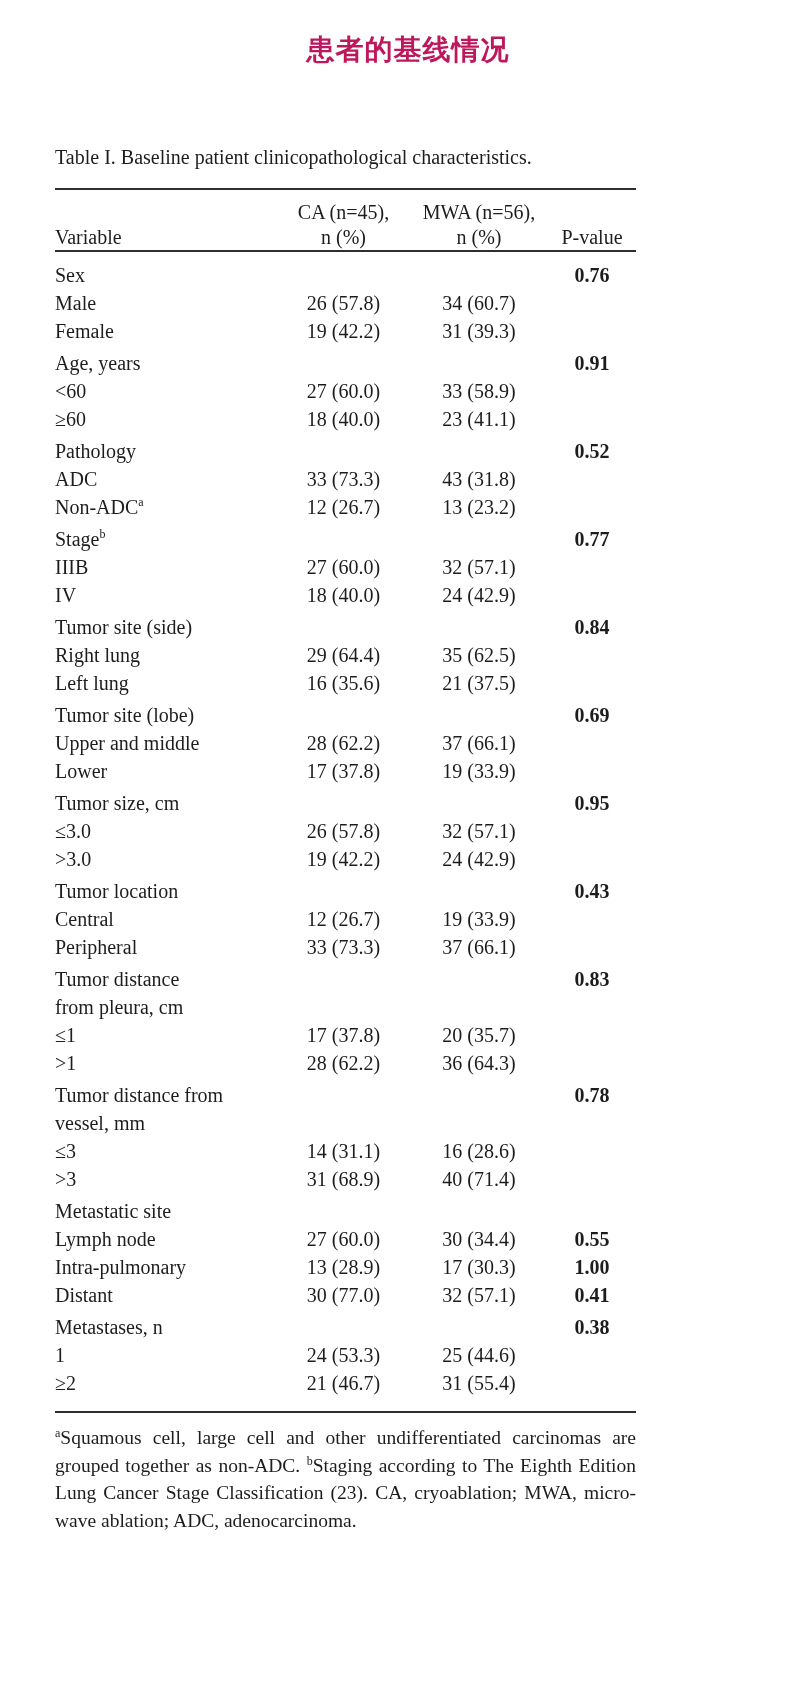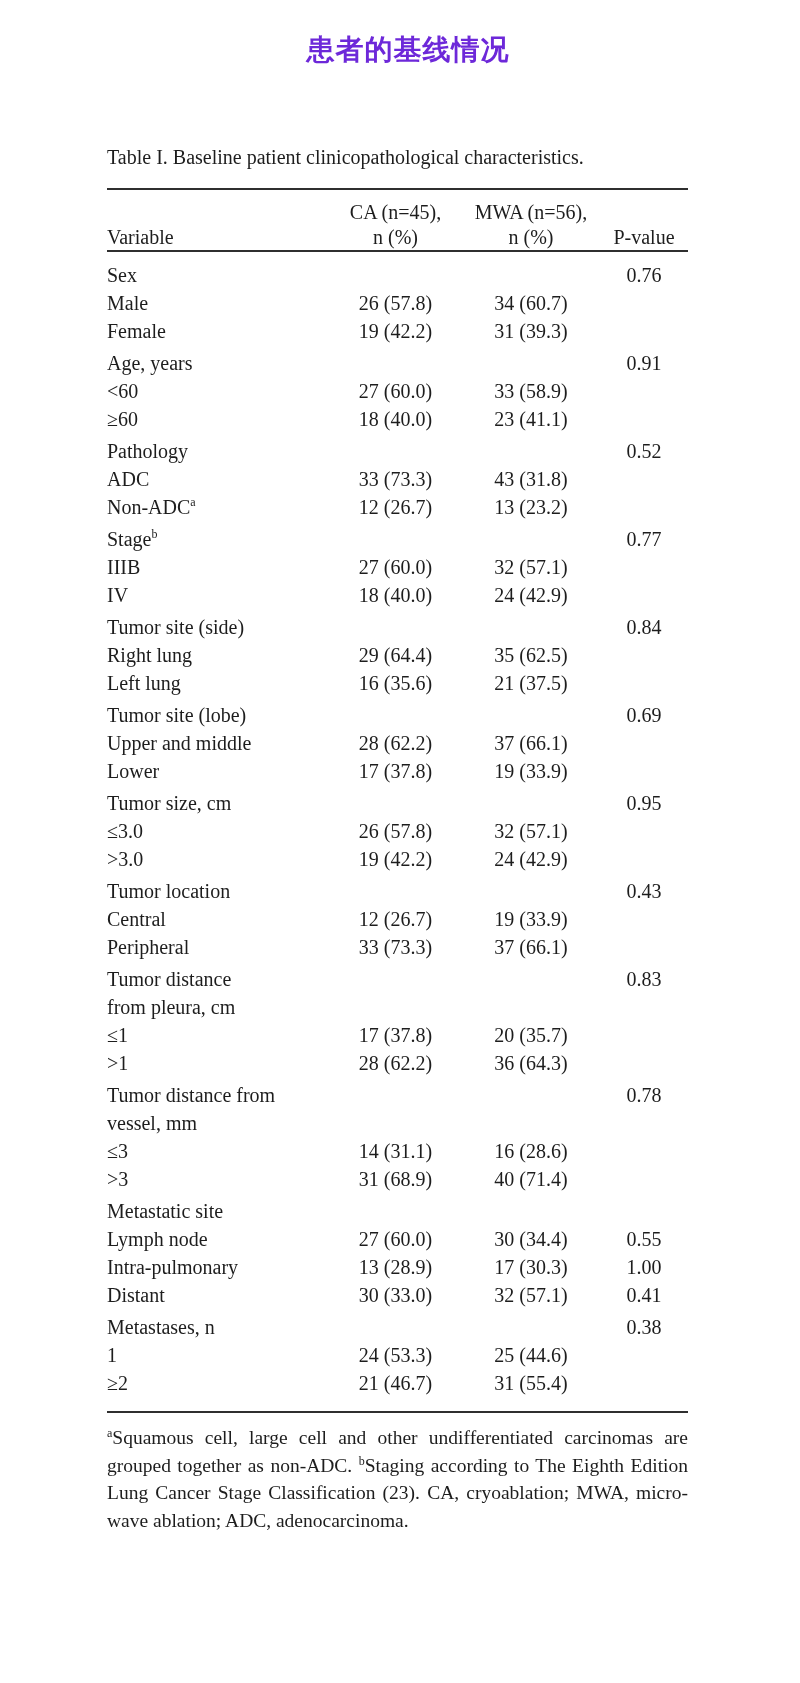--- a/index.html
+++ b/index.html
@@ -15,21 +15,21 @@
   .page-title {
     margin: 0;
     padding-top: 31px;
     text-align: center;
     font-family: "Liberation Sans", sans-serif;
     font-weight: bold;
     font-size: 28px;
     letter-spacing: 1px;
   }
   .content {
-    margin-left: 107px;
+    margin-left: 55px;
     width: 581px;
   }
   .caption {
     margin-top: 76px;
     font-size: 20px;
     line-height: 24px;
   }
   table.baseline {
     margin-top: 19px;
     width: 581px;
@@ -50,21 +50,21 @@
   th.col-num { text-align: center; }
   th.col-p   { text-align: center; }
   table.baseline td {
     vertical-align: top;
     line-height: 28px;
     padding: 0;
     font-size: 20px;
   }
   td.col-var { text-align: left; white-space: pre-line; }
   td.col-num { text-align: center; }
-  td.col-p   { text-align: center; }
+  td.col-p   { text-align: center; font-weight: bold; }
   td.indent  { padding-left: 13px; }
   tr.group td { padding-top: 4px; }
   tbody tr:first-child td { padding-top: 9px; }
   tbody tr:last-child td { padding-bottom: 14px; }
   sup {
     font-size: 12px;
     line-height: 0;
     vertical-align: super;
   }
   .footnote {
@@ -72,21 +72,21 @@
     width: 581px;
     font-size: 19.5px;
     line-height: 27.6px;
     text-align: justify;
   }
 </style>
 </head>
 <body>
 
 <div class="page">
-  <h1 class="page-title" style="color: #6d28d9; margin-left: 16px;">患者的基线情况</h1>
+  <h1 class="page-title" style="color: #be185d; margin-left: 16px;">患者的基线情况</h1>
 
   <div class="content">
     <div class="caption">Table I. Baseline patient clinicopathological characteristics.</div>
 
     <table class="baseline">
       <colgroup>
         <col style="width:222px">
         <col style="width:133px">
         <col style="width:138px">
         <col style="width:88px">
@@ -295,21 +295,21 @@
             <td class="col-p">0.55</td>
           </tr>
           <tr class="item">
             <td class="col-var indent">Intra-pulmonary</td>
             <td class="col-num">13 (28.9)</td>
             <td class="col-num">17 (30.3)</td>
             <td class="col-p">1.00</td>
           </tr>
           <tr class="item">
             <td class="col-var indent">Distant</td>
-            <td class="col-num">30 (33.0)</td>
+            <td class="col-num">30 (77.0)</td>
             <td class="col-num">32 (57.1)</td>
             <td class="col-p">0.41</td>
           </tr>
           <tr class="group">
             <td class="col-var">Metastases, n</td>
             <td class="col-num"></td>
             <td class="col-num"></td>
             <td class="col-p">0.38</td>
           </tr>
           <tr class="item">

